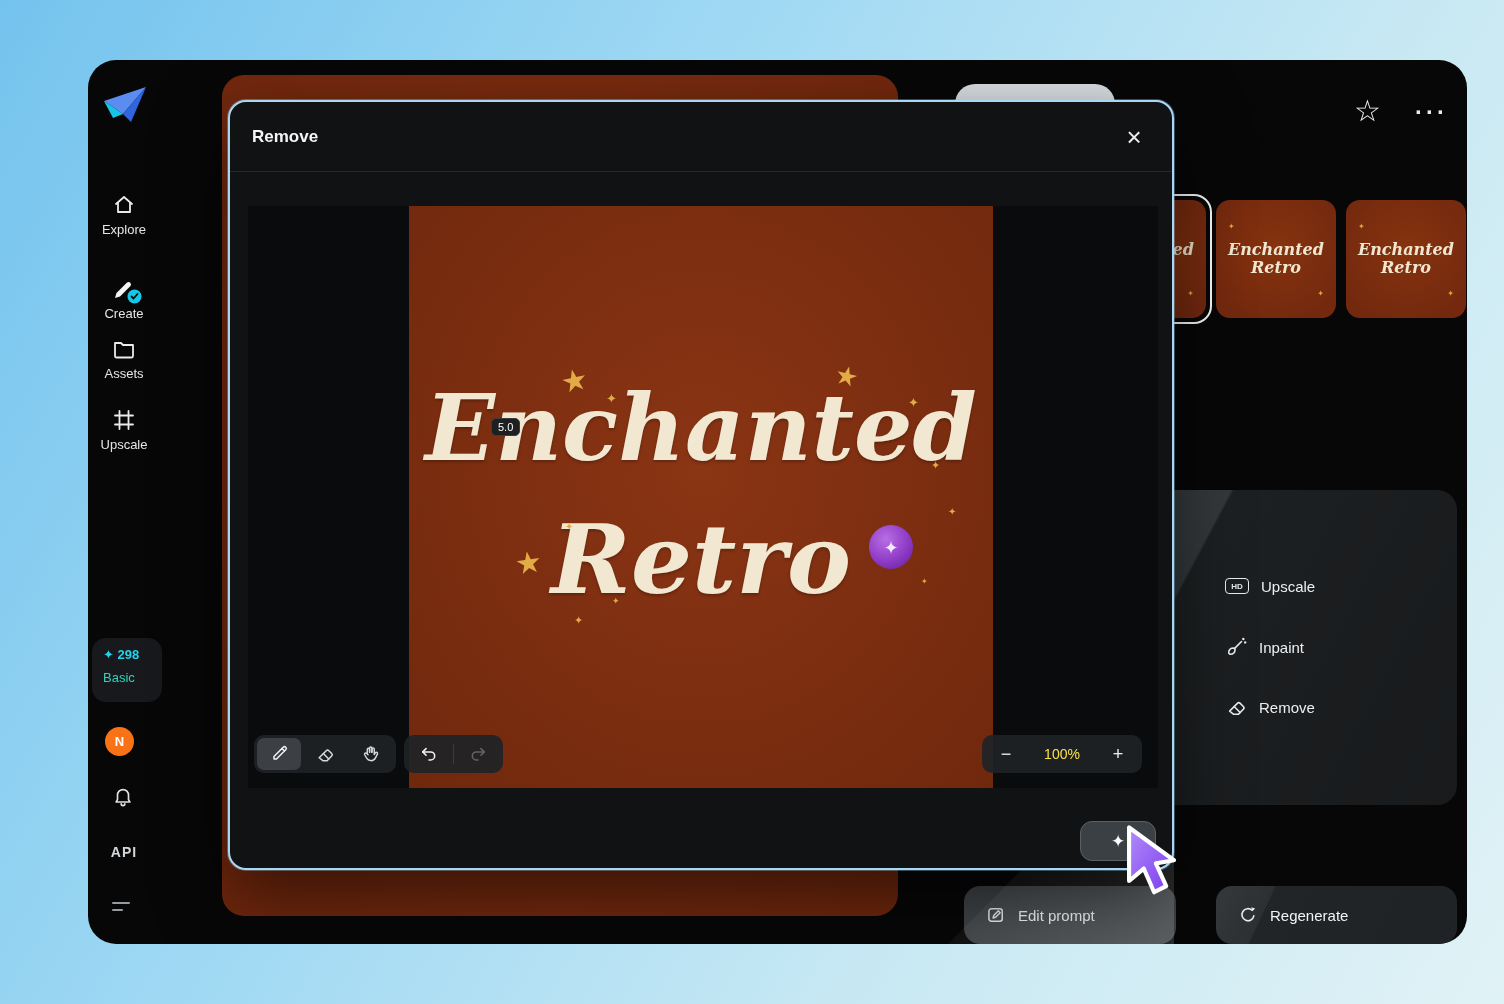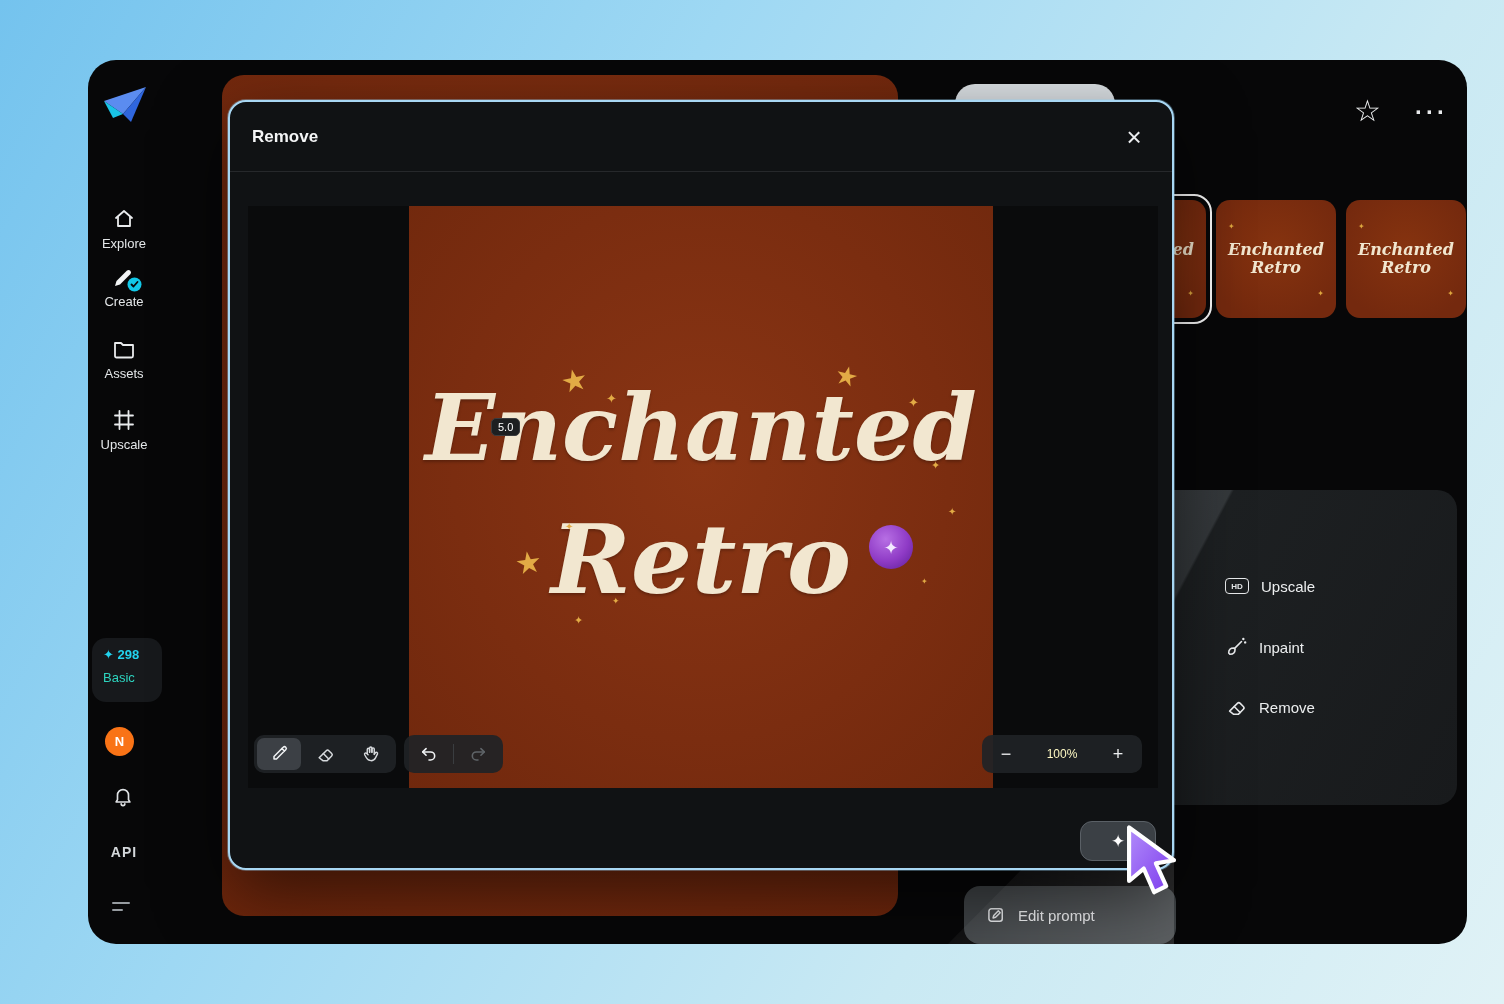--- a/index.html
+++ b/index.html
@@ -119,52 +119,52 @@
   #history-toolbar { left:174px; }
   .tool-btn { width:44px; height:32px; border-radius:7px; display:flex; align-items:center;
     justify-content:center; cursor:pointer; }
   .tool-btn.selected { background:#3c4045; }
   .vdiv { width:1px; height:20px; background:#3a3d40; }
 
   #zoom-bar { position:absolute; left:752px; top:633px; width:160px; height:38px;
     background:rgba(32,35,38,0.92); border-radius:10px; display:flex; align-items:center;
     justify-content:space-between; padding:0 14px; }
   #zoom-bar .zbtn { font-size:18px; color:#eceef0; cursor:pointer; width:20px; text-align:center; }
-  #zoom-value { font-size:12px; color:#fef9c3; }
+  #zoom-value { font-size:14px; color:#fde047; }
 
   #apply-btn { position:absolute; left:850px; top:719px; width:76px; height:40px; background:#3b4045;
     border:1px solid #5a6066; border-radius:12px; display:flex; align-items:center; justify-content:center;
     color:#fff; font-size:17px; cursor:pointer; font-family:"DejaVu Sans", sans-serif; }
 
   #cursor-pointer { position:absolute; left:1120px; top:824px; z-index:200; pointer-events:none; }
 </style>
 </head>
 <body>
 
 <div id="app-window">
 
   <div class="abs" style="left:14px; top:24px;">
     <svg class="icon-svg" width="46" height="42" viewBox="0 0 46 42">
       <polygon points="2,17 44,3 21,30" fill="#5b8cf0"></polygon>
       <polygon points="21,30 44,3 29,38" fill="#2f66de"></polygon>
       <polygon points="2,17 21,30 11,34" fill="#19c3e6"></polygon>
     </svg>
   </div>
 
-  <div class="side-item" style="top:147px;">
+  <div class="side-item" style="top:133px;">
     <span>
       <svg class="icon-svg" width="24" height="24" viewBox="0 0 24 24" fill="none" stroke="#e9ebed" stroke-width="1.8" stroke-linecap="round" stroke-linejoin="round">
         <path d="M4 11 L12 4 l8 7"></path>
           <path d="M6 10 v9 h12 v-9"></path>
       </svg>
     </span>
     <span class="lbl">Explore</span>
   </div>
 
-  <div class="side-item" style="top:205px;">
+  <div class="side-item" style="top:217px;">
     <span style="position:relative;">
       <svg class="icon-svg" width="24" height="24" viewBox="0 0 24 24">
         <path d="M3 21 l1.5-5 L15 5.5 a2.5 2.5 0 0 1 3.5 3.5 L8 19.5 z" fill="#f2f4f5"></path>
       </svg>
       <svg style="position:absolute; right:-6px; bottom:-3px;" width="15" height="15" viewBox="0 0 15 15">
         <circle cx="7.5" cy="7.5" r="7" fill="#12c8e8"></circle>
         <path d="M4.5 7.5 l2 2 4-4.5" stroke="#07090a" stroke-width="1.8" fill="none" stroke-linecap="round" stroke-linejoin="round"></path>
       </svg>
     </span>
     <span class="lbl">Create</span>
@@ -277,20 +277,29 @@
   <div class="action-btn" id="edit-prompt-btn">
     <span>
       <svg class="icon-svg" width="20" height="20" viewBox="0 0 24 24" fill="none" stroke="#e9ebed" stroke-width="1.8" stroke-linecap="round" stroke-linejoin="round">
         <rect x="3.5" y="4.5" width="16" height="15" rx="3"></rect>
         <path d="M8.5 15.5 l.8-3 5.5-5.5 2.2 2.2 -5.5 5.5 z"></path>
       </svg>
     </span>
     <span class="lbl">Edit prompt</span>
   </div>
 
+  <div class="action-btn" id="regenerate-btn">
+    <span>
+      <svg class="icon-svg" width="20" height="20" viewBox="0 0 24 24" fill="none" stroke="#e9ebed" stroke-width="1.9" stroke-linecap="round">
+        <path d="M19 13 a7.2 7.2 0 1 1 -2.2-6.7"></path>
+        <path d="M16 2.8 l4.6 1.4 -3.4 3.4 z" fill="#e9ebed" stroke="none"></path>
+      </svg>
+    </span>
+    <span class="lbl">Regenerate</span>
+  </div>
 
   <div id="beam-trapezoid"></div>
 
   <div id="remove-modal">
     <div id="modal-header">
       <span id="modal-title">Remove</span>
       <span id="modal-close">×</span>
     </div>
 
     <div id="edit-canvas-area">

